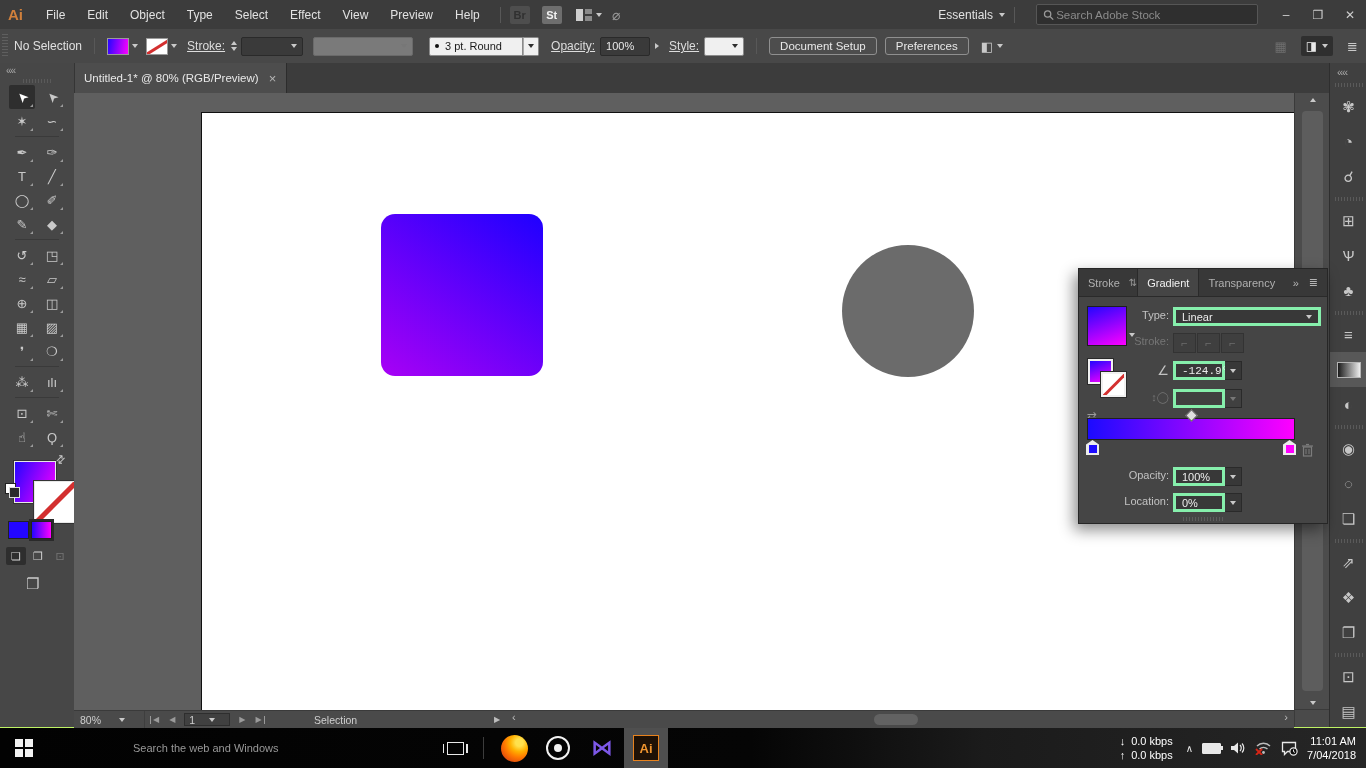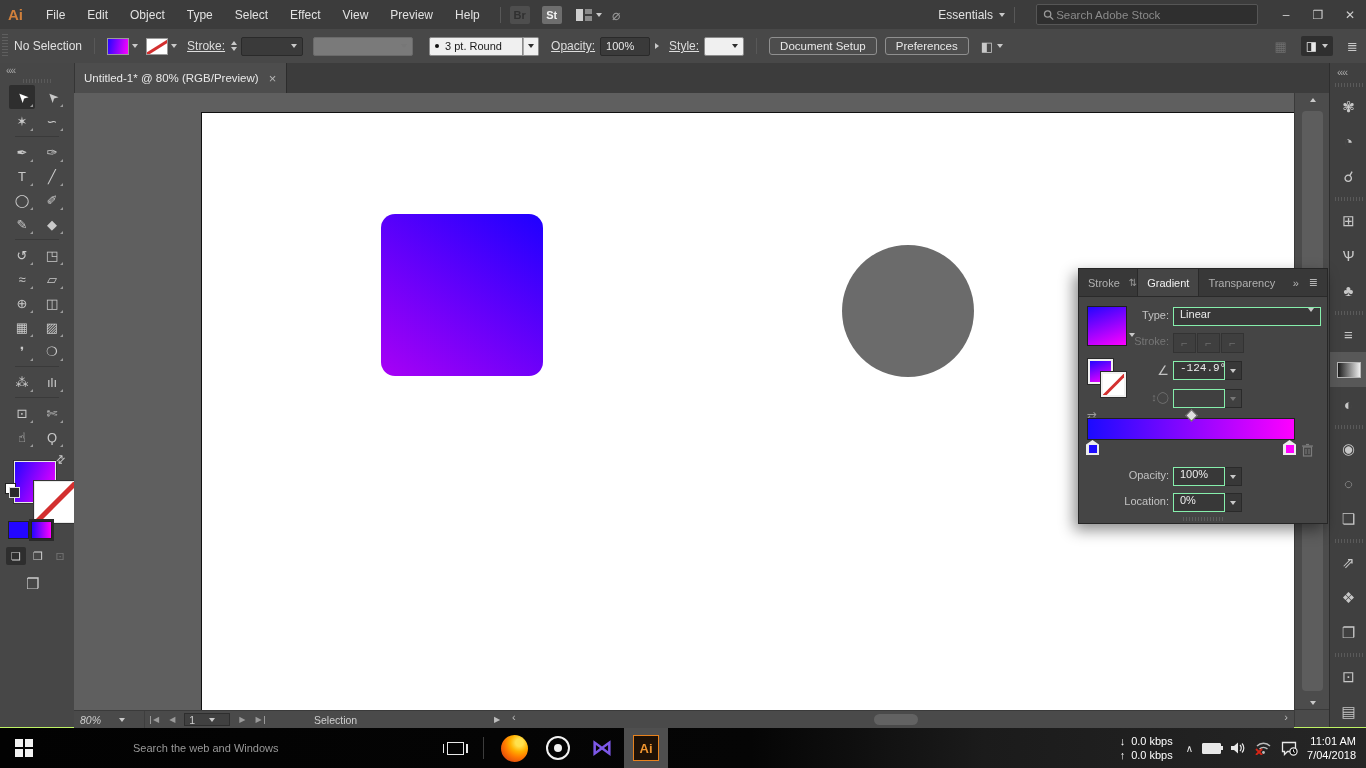--- a/index.html
+++ b/index.html
@@ -74,21 +74,21 @@
   .mode-btn{top:484px;width:20px;height:18px;display:flex;align-items:center;justify-content:center;color:#cfcfcf;font-size:11px;border-radius:2px;}
   #screen-mode{left:26px;top:512px;color:#c9c9c9;font-size:15px;}
   
   #canvas{top:93px;left:74px;width:1220px;height:617px;background:#5f5f5f;overflow:hidden;}
   #artboard{left:127px;top:19px;width:1092px;height:640px;background:#ffffff;border:1px solid #101010;}
   #gradient-square{left:307px;top:121px;width:162px;height:162px;border-radius:14px;}
   #gray-circle{left:768px;top:152px;width:132px;height:132px;border-radius:50%;}
   
   #statusbar{top:710px;left:74px;width:1220px;height:17px;background:#4a4a4a;border-top:1px solid #3a3a3a;font-size:10.5px;color:#cfcfcf;display:flex;align-items:center;}
   .sb-sep{width:1px;height:100%;background:#3e3e3e;}
-  #sb-zoom{width:70px;height:100%;display:flex;align-items:center;padding:0 6px;box-sizing:border-box;gap:18px;font-style:italic;}
+  #sb-zoom{width:70px;height:100%;display:flex;align-items:center;padding:0 6px;box-sizing:border-box;gap:18px;}
   .sb-nav{display:flex;align-items:center;height:100%;padding:0 5px;color:#9a9a9a;font-size:8px;gap:2px;}
   .sb-nav .bar{width:1px;height:8px;background:#9a9a9a;}
   #sb-abnum{width:46px;height:13px;background:#404040;border:1px solid #2e2e2e;display:flex;align-items:center;padding:0 4px;box-sizing:border-box;gap:14px;margin:0 4px;}
   #sb-status{position:absolute;left:240px;width:160px;}
   #sb-popup{position:absolute;left:420px;font-size:8px;color:#bdbdbd;}
   #sb-scrl{position:absolute;left:438px;font-size:11px;color:#bdbdbd;top:0px;}
   #hthumb{position:absolute;left:800px;top:3px;width:44px;height:11px;border-radius:6px;background:#626262;}
   #sb-scrr{position:absolute;right:6px;font-size:11px;color:#bdbdbd;top:0px;}
   
   #vscroll{top:93px;left:1294px;width:35px;bottom:41px;background:#4c4c4c;border-left:1px solid #3a3a3a;}
@@ -112,21 +112,21 @@
   #gp-body{position:relative;height:226px;}
   #gp-swatch{left:8px;top:9px;width:38px;height:38px;border:1px solid #1f1f1f;}
   #gp-swatch-dd{left:50px;top:36px;}
   #gp-fs{left:9px;top:62px;width:40px;height:40px;}
   #gp-fs .front{position:absolute;left:0;top:0;width:21px;height:21px;border:2px solid #f0f0f0;box-shadow:0 0 0 1px #2a2a2a;}
   #gp-fs .back{position:absolute;left:13px;top:13px;width:21px;height:21px;border:2px solid #f0f0f0;box-shadow:0 0 0 1px #2a2a2a;background:#fff;overflow:hidden;}
   #gp-fs .back::after{content:"";position:absolute;left:-5px;top:8px;width:36px;height:3px;background:#d32f2f;transform:rotate(-45deg);}
   #gp-rev{left:8px;top:112px;color:#9a9a9a;font-size:12px;}
   .gp-label{position:absolute;color:#c2c2c2;text-align:right;}
   .gp-label.dim{color:#757575;}
-  .gp-dd{position:absolute;display:flex;background:#383838;border:1px solid #86efac;color:#ececec;height:19px;box-sizing:border-box;padding:0 6px;}
+  .gp-dd{position:absolute;display:flex;align-items:center;background:#383838;border:3px solid #86efac;color:#ececec;height:19px;box-sizing:border-box;padding:0 6px;}
   .gp-dd .td{margin-left:auto;}
   .gp-chevbox{position:absolute;width:17px;height:19px;box-sizing:border-box;background:#383838;border:1px solid #2a2a2a;border-left:none;display:flex;align-items:center;justify-content:center;}
   .gp-sbtn{position:absolute;width:21px;height:18px;background:#3f3f3f;border:1px solid #333;color:#6d6d6d;display:flex;align-items:center;justify-content:center;font-size:11px;}
   #gp-slider{left:8px;top:121px;width:206px;height:20px;border:1px solid #202020;}
   #gp-mid{position:absolute;left:calc(50% - 4px);top:-8px;width:7px;height:7px;background:#dedede;border:1px solid #555;transform:rotate(45deg);}
   .stop{position:absolute;bottom:-16px;width:13px;height:15px;background:#ececec;clip-path:polygon(50% 0,100% 30%,100% 100%,0 100%,0 30%);}
   .stop i{position:absolute;left:2.5px;top:5px;width:8px;height:8px;}
   #gp-trash{left:222px;top:146px;opacity:.55;}
   #gp-grip{position:absolute;left:calc(50% - 20px);bottom:2px;width:40px;height:4px;background:repeating-linear-gradient(90deg,#5c5c5c 0 1px,transparent 1px 3px);}
   

